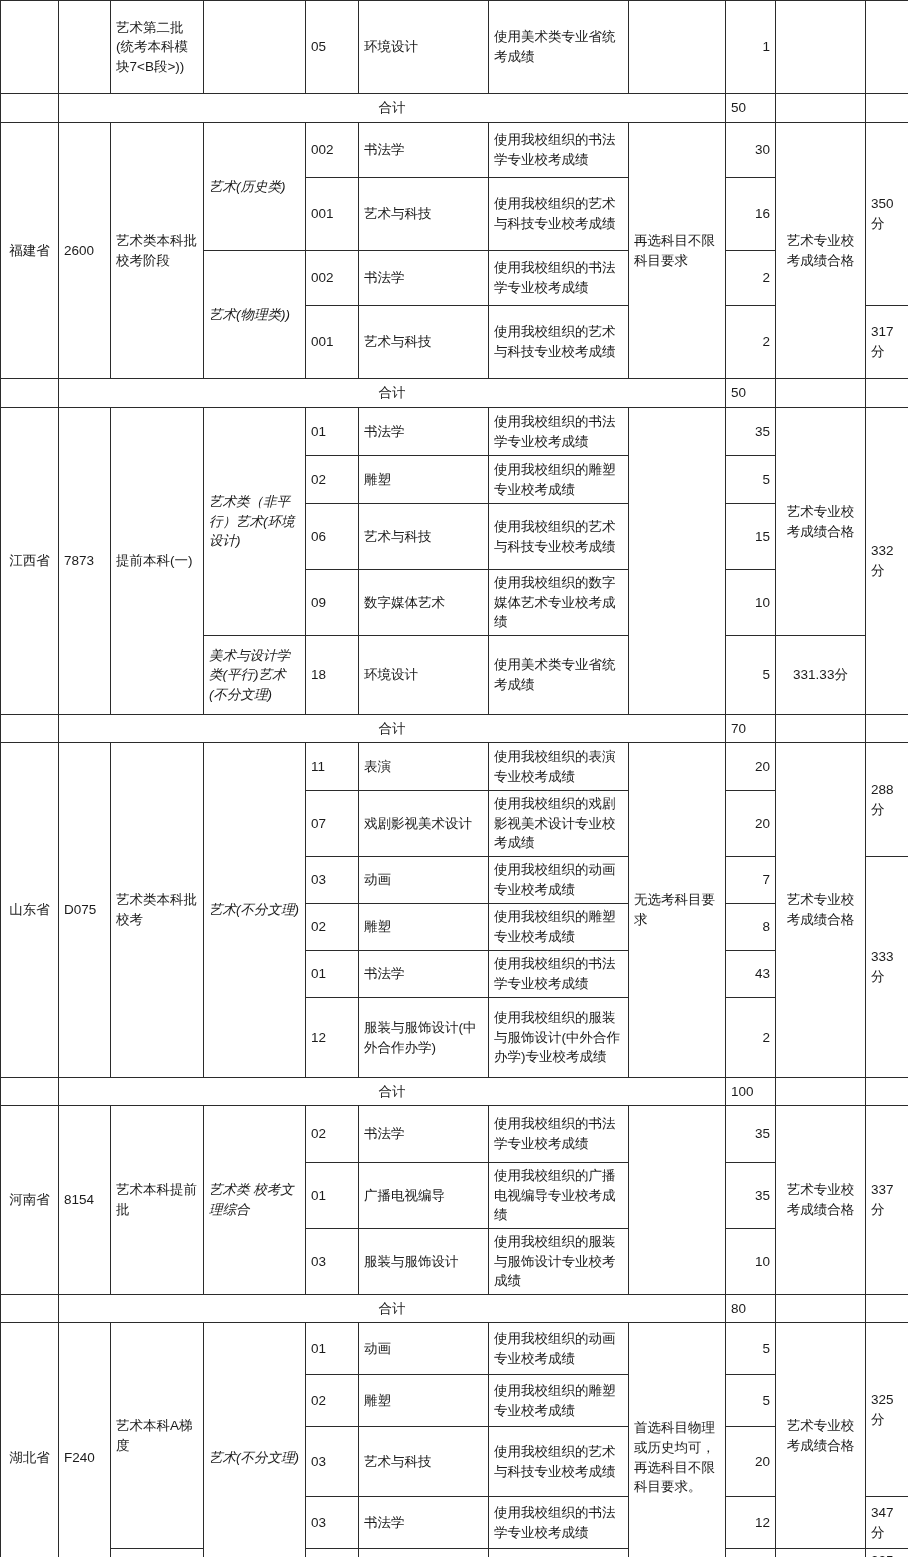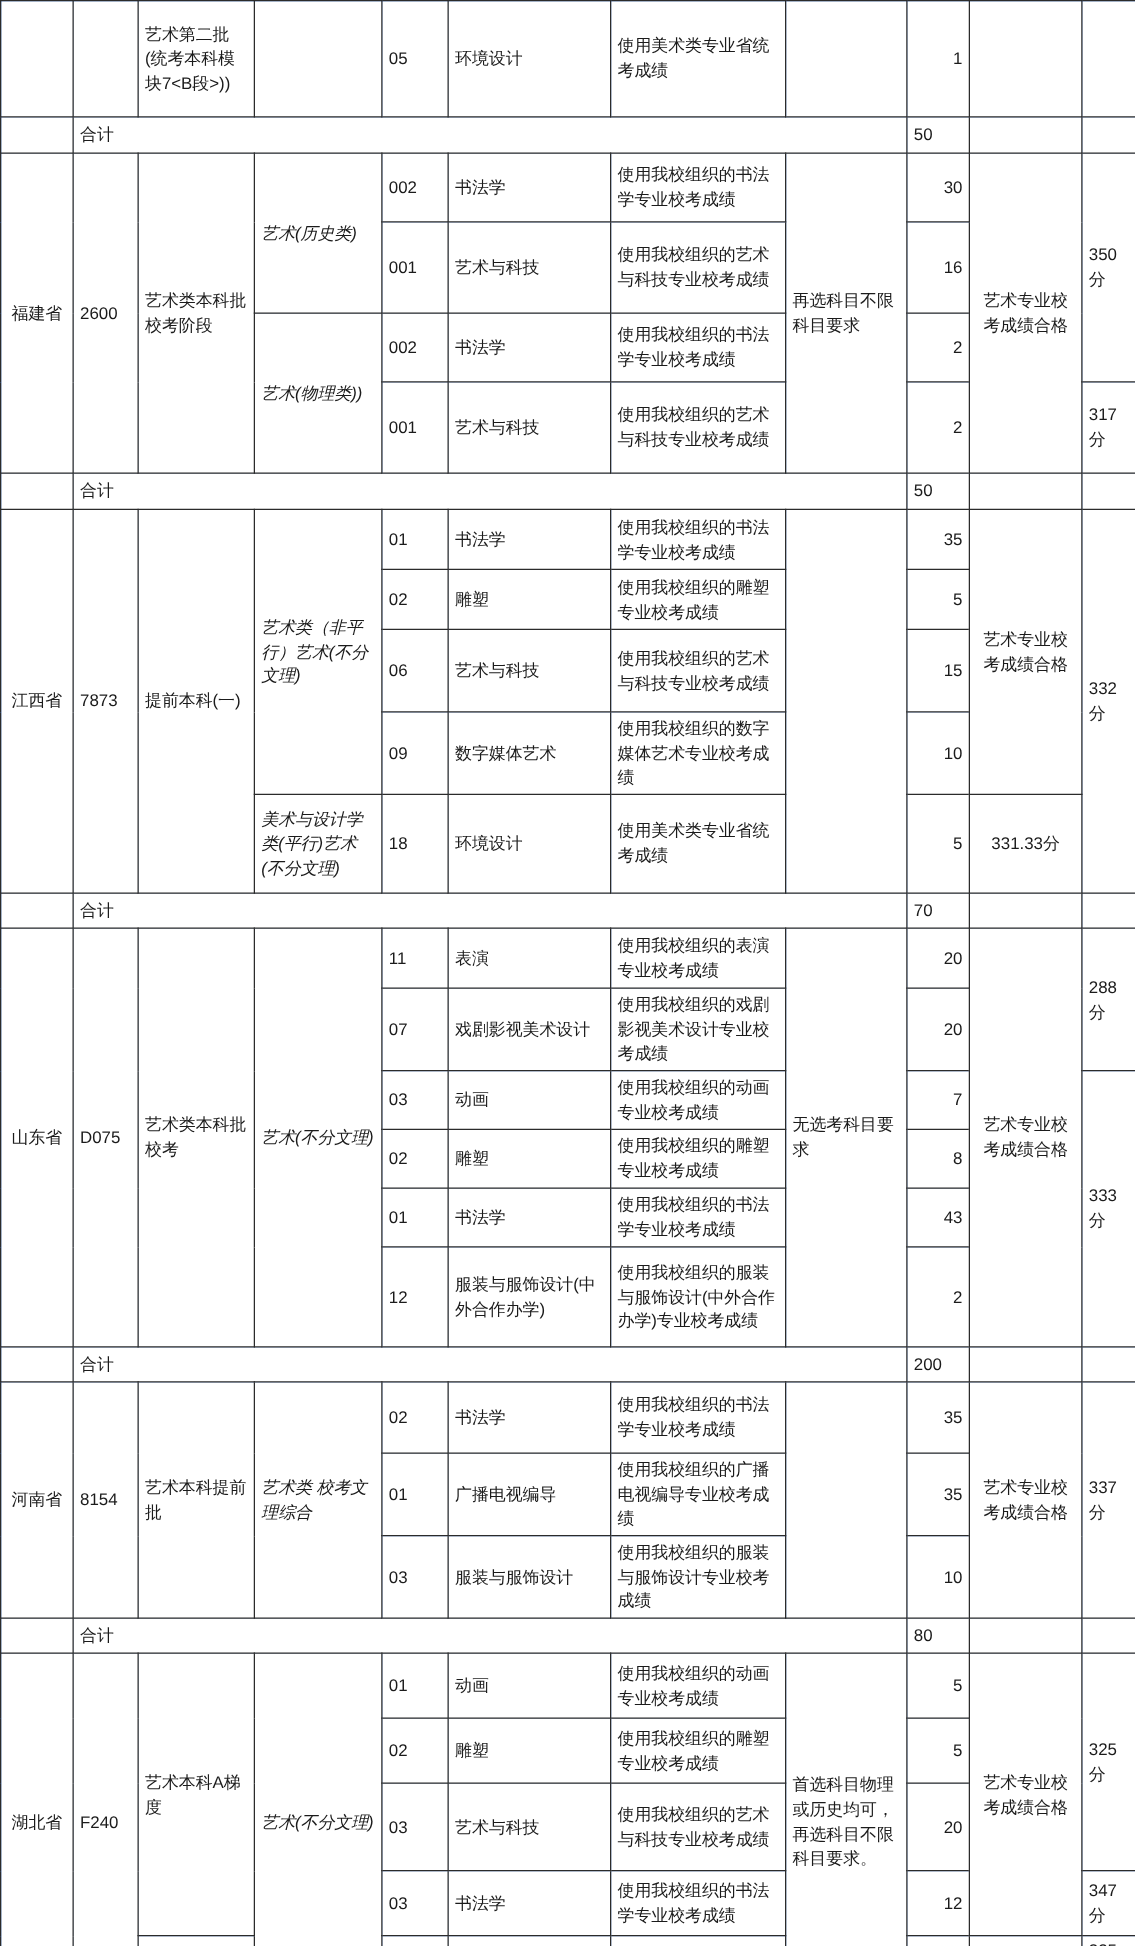--- a/index.html
+++ b/index.html
@@ -5,21 +5,21 @@
   html,body{margin:0;padding:0;background:#fff;}
   body{
     font-family:"Liberation Sans","DejaVu Sans",sans-serif;
     -webkit-font-smoothing:none;
   }
   #sheet{
     position:relative;
     width:908px;
     height:1557px;
     overflow:hidden;
-    background:#3b82f6;
+    background:#d946ef;
   }
   table.grid{
     border-collapse:collapse;
     width:908px;
     table-layout:fixed;
     margin:0;
     padding:0;
   }
   table.grid td{
     border:1px solid #2b2b2b;
@@ -35,21 +35,21 @@
   td.c-code{width:52px;text-align:left;}
   td.c-batch{width:93px;text-align:left;}
   td.c-cat{width:102px;text-align:left;font-style:italic;}
   td.c-mcode{width:53px;text-align:left;}
   td.c-major{width:130px;text-align:left;}
   td.c-req{width:140px;text-align:left;}
   td.c-sub{width:97px;text-align:left;}
   td.c-plan{width:50px;text-align:left;}
   td.c-pass{width:90px;text-align:center;}
   td.c-score{width:43px;text-align:left;margin-left:13px;}
-  td.total-label{text-align:left;}
+  td.total-label{text-align:center;}
   td.num{text-align:left;}
   td.num-r{text-align:right;}
   .blank{}
   #watermark{
     position:absolute;
     right:10px;
     bottom:22px;
     font-size:30px;
     font-weight:700;
     color:rgba(40,40,40,.55);
@@ -147,21 +147,21 @@
           <td class="c-prov blank"></td>
           <td class="total-label" colspan="7">合计</td>
           <td class="c-plan num">50</td>
           <td class="c-pass blank"></td>
           <td class="c-score blank"></td>
         </tr>
         <tr style="height: 48px;">
           <td class="c-prov" rowspan="5">江西省</td>
           <td class="c-code" rowspan="5">7873</td>
           <td class="c-batch" rowspan="5">提前本科(一)</td>
-          <td class="c-cat" rowspan="4">艺术类（非平行）艺术(不分文理)</td>
+          <td class="c-cat" rowspan="4">艺术类（非平行）艺术(环境设计)</td>
           <td class="c-mcode num">01</td>
           <td class="c-major">书法学</td>
           <td class="c-req">使用我校组织的书法学专业校考成绩</td>
           <td class="c-sub" rowspan="5"></td>
           <td class="c-plan num-r">35</td>
           <td class="c-pass" rowspan="4">艺术专业校考成绩合格</td>
           <td class="c-score" rowspan="5">332分</td>
         </tr>
         <tr style="height: 48px;">
           <td class="c-mcode num">02</td>
@@ -236,21 +236,21 @@
         </tr>
         <tr style="height: 80px;">
           <td class="c-mcode num">12</td>
           <td class="c-major">服装与服饰设计(中外合作办学)</td>
           <td class="c-req">使用我校组织的服装与服饰设计(中外合作办学)专业校考成绩</td>
           <td class="c-plan num-r">2</td>
         </tr>
         <tr style="height: 28px;">
           <td class="c-prov blank"></td>
           <td class="total-label" colspan="7">合计</td>
-          <td class="c-plan num">200</td>
+          <td class="c-plan num">100</td>
           <td class="c-pass blank"></td>
           <td class="c-score blank"></td>
         </tr>
         <tr style="height: 57px;">
           <td class="c-prov" rowspan="3">河南省</td>
           <td class="c-code" rowspan="3">8154</td>
           <td class="c-batch" rowspan="3">艺术本科提前批</td>
           <td class="c-cat" rowspan="3">艺术类 校考文理综合</td>
           <td class="c-mcode num">02</td>
           <td class="c-major">书法学</td>

